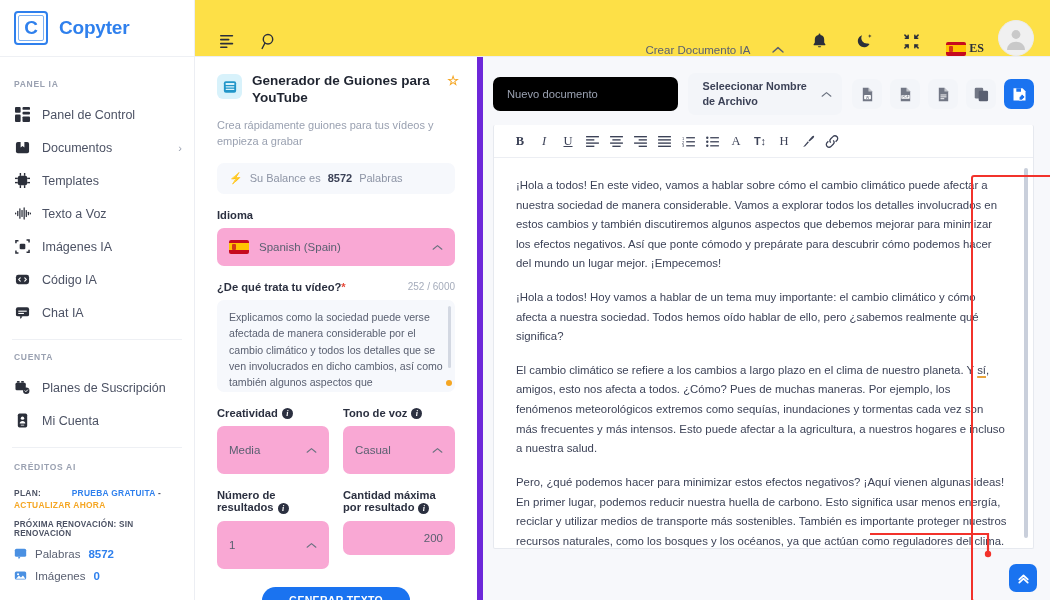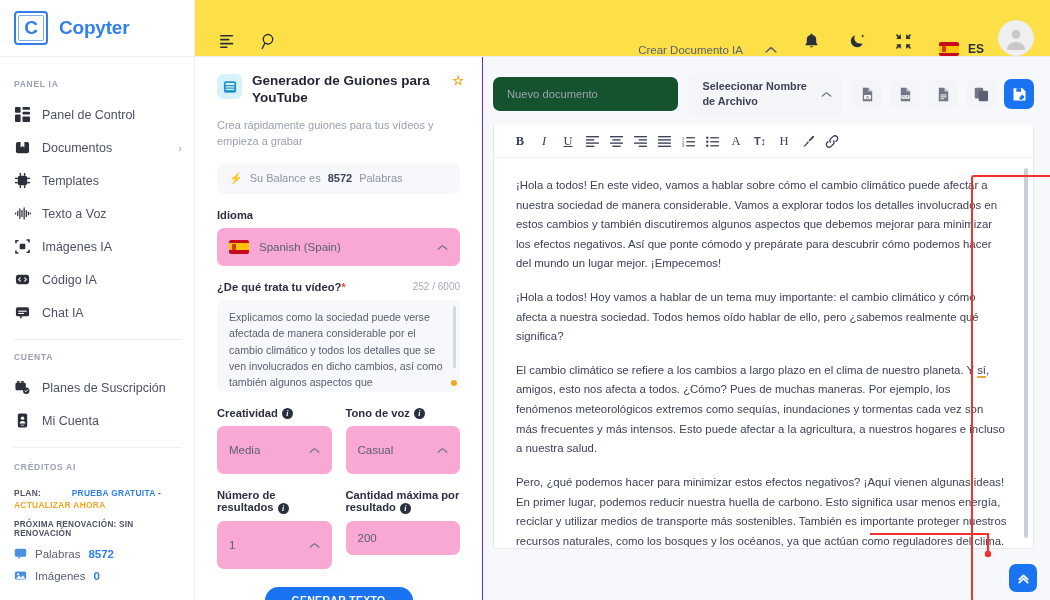--- a/index.html
+++ b/index.html
@@ -78,28 +78,28 @@
     border: 1px solid #ececec; margin-left: 14px; cursor: pointer; overflow: hidden;
   }
   .flag {
     width: 20px; height: 14px; border-radius: 2px; overflow: hidden;
     display: inline-block; position: relative; flex: 0 0 20px;
   }
   .flag .f-top, .flag .f-bot { position:absolute; left:0; right:0; height:25%; background:#c60b1e; }
   .flag .f-top { top: 0; } .flag .f-bot { bottom: 0; }
   .flag .f-mid { position:absolute; left:0; right:0; top:25%; height:50%; background:#ffc400; }
   .flag .f-crest { position:absolute; left:3px; top:4px; width:4px; height:6px; background:#c60b1e; opacity:.75; border-radius:1px;}
-  .lang-wrap { display:flex; align-items:center; gap:9px; margin-left: 20px; cursor:pointer; }
+  .lang-wrap { display:flex; align-items:center; gap:3px; margin-left: 20px; cursor:pointer;font-family:Liberation Serif, serif; }
   .lang-code { font-size: 12px; color: #2b2f3a; font-weight: 600; }
 
   .body-area { flex: 1; display: flex; min-height: 0; background: #f7f8fb; }
 
   
   .form-panel {
-    width: 288px; flex: 0 0 288px; background: #fff; border-right: 1px solid #6d28d9;
+    width: 288px; flex: 0 0 288px; background: #fff; border-right: 6px solid #6d28d9;
     padding: 16px 22px 0 22px; overflow: hidden; position: relative;
   }
   .gen-head { display: flex; gap: 10px; align-items: flex-start; }
   .gen-badge {
     width: 25px; height: 25px; border-radius: 6px; background: #d8f2fb; color: #2196c9;
     display:flex; align-items:center; justify-content:center; flex:0 0 25px; margin-top:1px;
   }
   .gen-title { font-size: 13.5px; font-weight: bold; color: #1f2430; line-height: 1.25; padding-right: 12px; position: relative; }
   .star { position: absolute; right: -4px; top: 0px; color: #f5a623; font-size: 13px; }
   .gen-sub { font-size: 11px; color: #9aa1b1; line-height: 1.5; margin-top: 10px; }
@@ -139,21 +139,21 @@
     margin: 18px auto 0 auto; width: 148px; height: 27px; border-radius: 14px;
     background: #1a73f0; color: #fff; font-size: 10.5px; font-weight: bold;
     display: flex; align-items: center; justify-content: center; cursor: pointer;
     letter-spacing: .3px;
   }
 
   
   .editor-panel { flex: 1; min-width: 0; padding: 16px 16px 0 10px; position: relative; }
   .doc-head { display: flex; align-items: center; gap: 10px; }
   .doc-name {
-    width: 186px; height: 34px; background: #14532d; border-radius: 7px;
+    width: 186px; height: 34px; background: #000000; border-radius: 7px;
     display:flex; align-items:center; padding: 0 14px; font-size: 11.2px; color: #9aa1b1; cursor: text;
   }
   .doc-select {
     width: 154px; height: 42px; background: #f3f5f9; border-radius: 7px;
     display:flex; align-items:center; padding: 0 10px 0 14px; cursor: pointer;
   }
   .doc-select .ds-lbl { font-size: 10.8px; font-weight: bold; color: #3c4257; line-height: 1.35; }
   .doc-select .caret { margin-left: auto; font-size: 11px; color: #6b7280; }
   .exp-group { display: flex; align-items: center; gap: 8px; margin-left: auto; }
   .exp-btn {
@@ -529,21 +529,21 @@
                 <svg width="11" height="7" viewBox="0 0 12 8" fill="none" stroke="currentColor" stroke-width="1.3">
                     <path d="M1 6 6 1.8 11 6" stroke-linecap="round" stroke-linejoin="round"></path>
                   </svg>
               </span>
             </div>
           </div>
           <div>
             <div class="fld-label">
               <span>Cantidad máxima por resultado</span><span class="info-i">i</span>
             </div>
-            <div class="select-box" style="height:34px;">
+            <div class="select-box" style="height:34px;justify-content:flex-end;">
               <span class="sv">200</span>
             </div>
           </div>
         </div>
 
         <div class="gen-btn">GENERAR TEXTO</div>
       </section>
 
       <section class="editor-panel">
 

